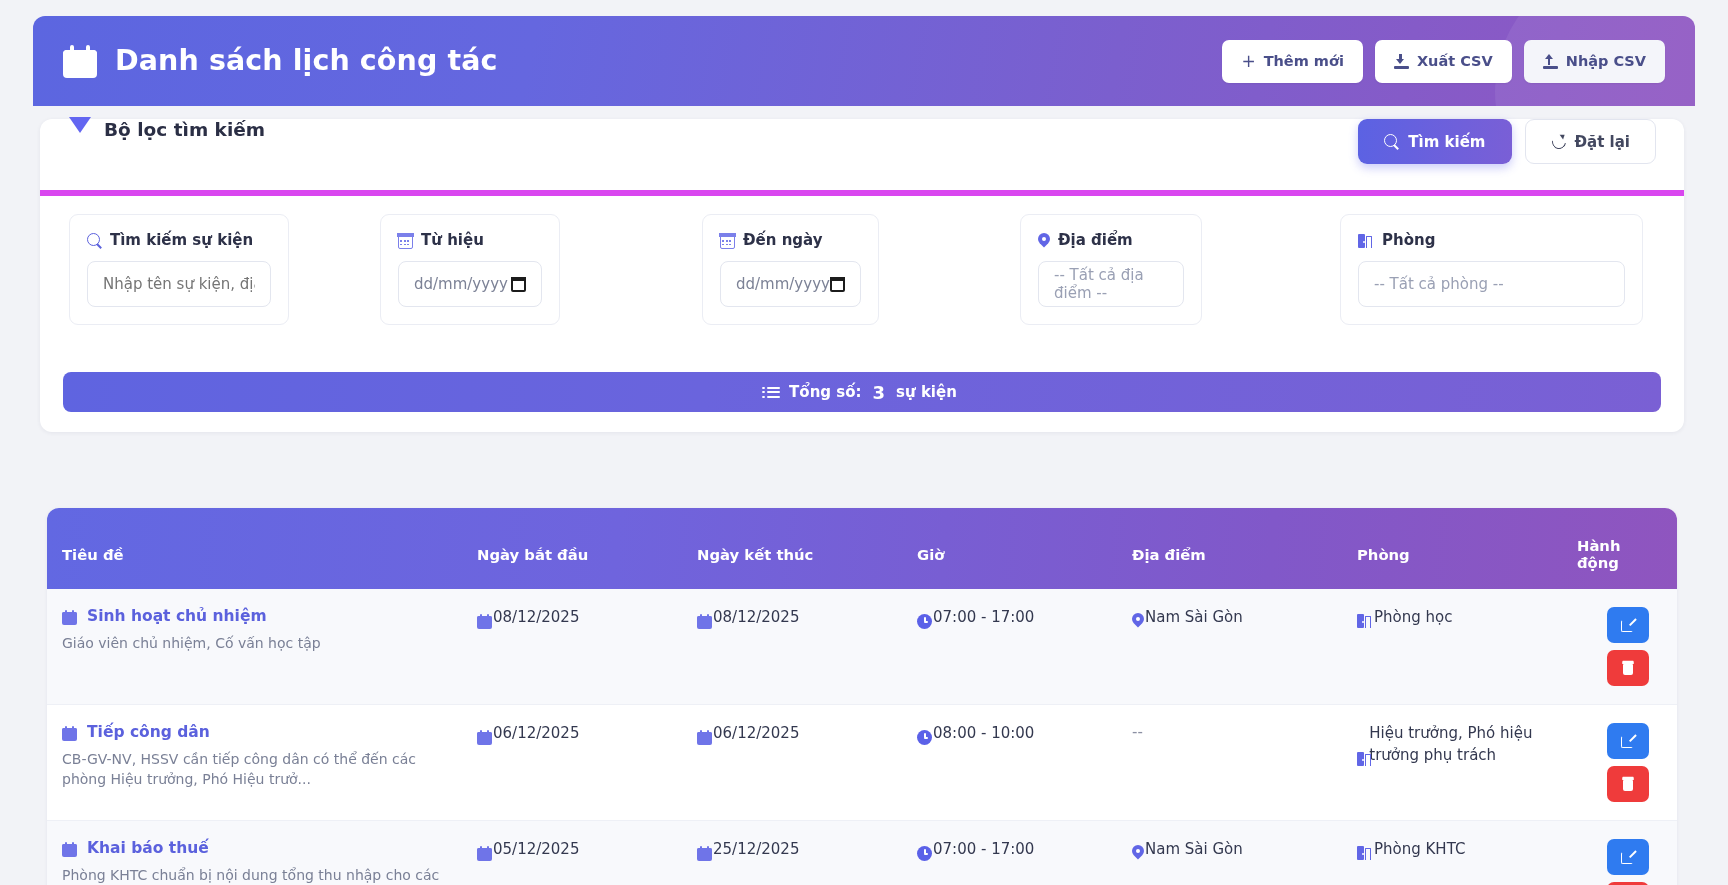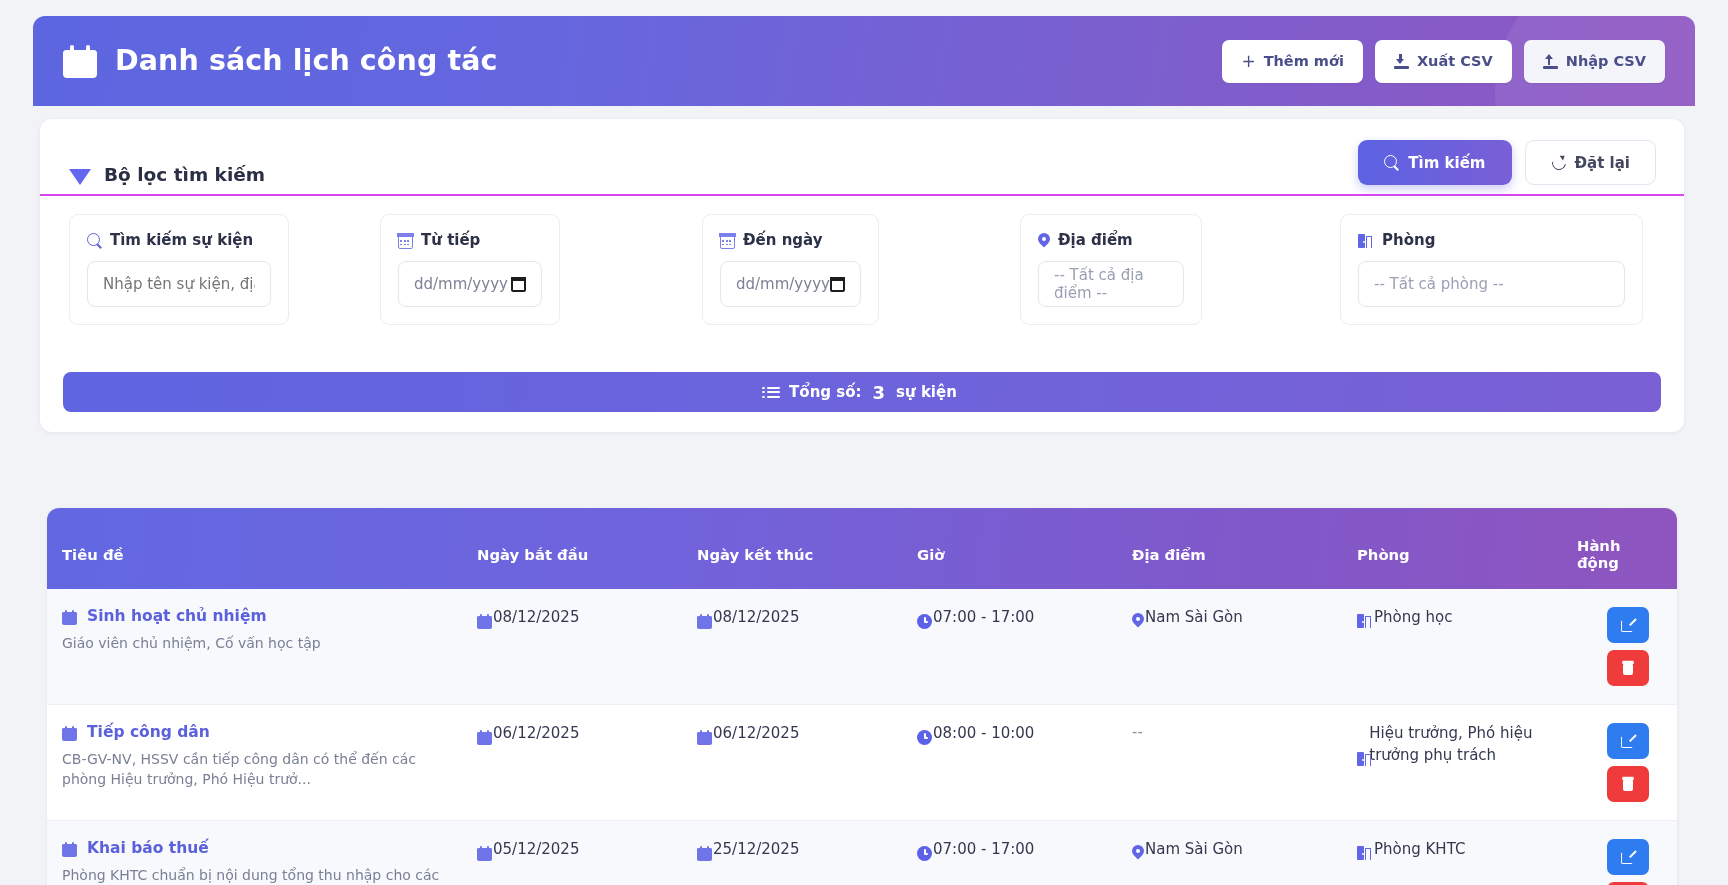--- a/index.html
+++ b/index.html
@@ -116,24 +116,24 @@
     width: 1644px;
     height: 313px;
     background: #ffffff;
     border-radius: 12px;
     box-shadow: 0 1px 4px rgba(40,40,90,0.07);
   }
 
   .filter-head {
     position: relative;
     height: 77px;
-    border-bottom: 2px solid #d946ef;
-    display: flex;
-    align-items: flex-end;
-    padding: 0 28px 9px 29px;
+    border-bottom: 6px solid #d946ef;
+    display: flex;
+    align-items: flex-start;
+    padding: 0 28px 0 29px;
   }
 
   .funnel {
     width: 0; height: 0;
     border-left: 11px solid transparent;
     border-right: 11px solid transparent;
     border-top: 16px solid #6366f1;
     margin-right: 13px;
     margin-top: -2px;
   }
@@ -526,21 +526,21 @@
         <div class="field-label">
           <span class="ic-search"></span>
           <span>Tìm kiếm sự kiện</span>
         </div>
         <input class="ctrl" type="text" placeholder="Nhập tên sự kiện, địa điểm" style="">
       </div>
 
       <div class="field-box col-2">
         <div class="field-label">
           <span class="ic-cal-grid"></span>
-          <span>Từ tiếp</span>
+          <span>Từ hiệu</span>
         </div>
         <div class="ctrl date">
           <span>dd/mm/yyyy</span>
           <span class="date-glyph"></span>
         </div>
       </div>
 
       <div class="field-box col-3">
         <div class="field-label">
           <span class="ic-cal-grid"></span>

